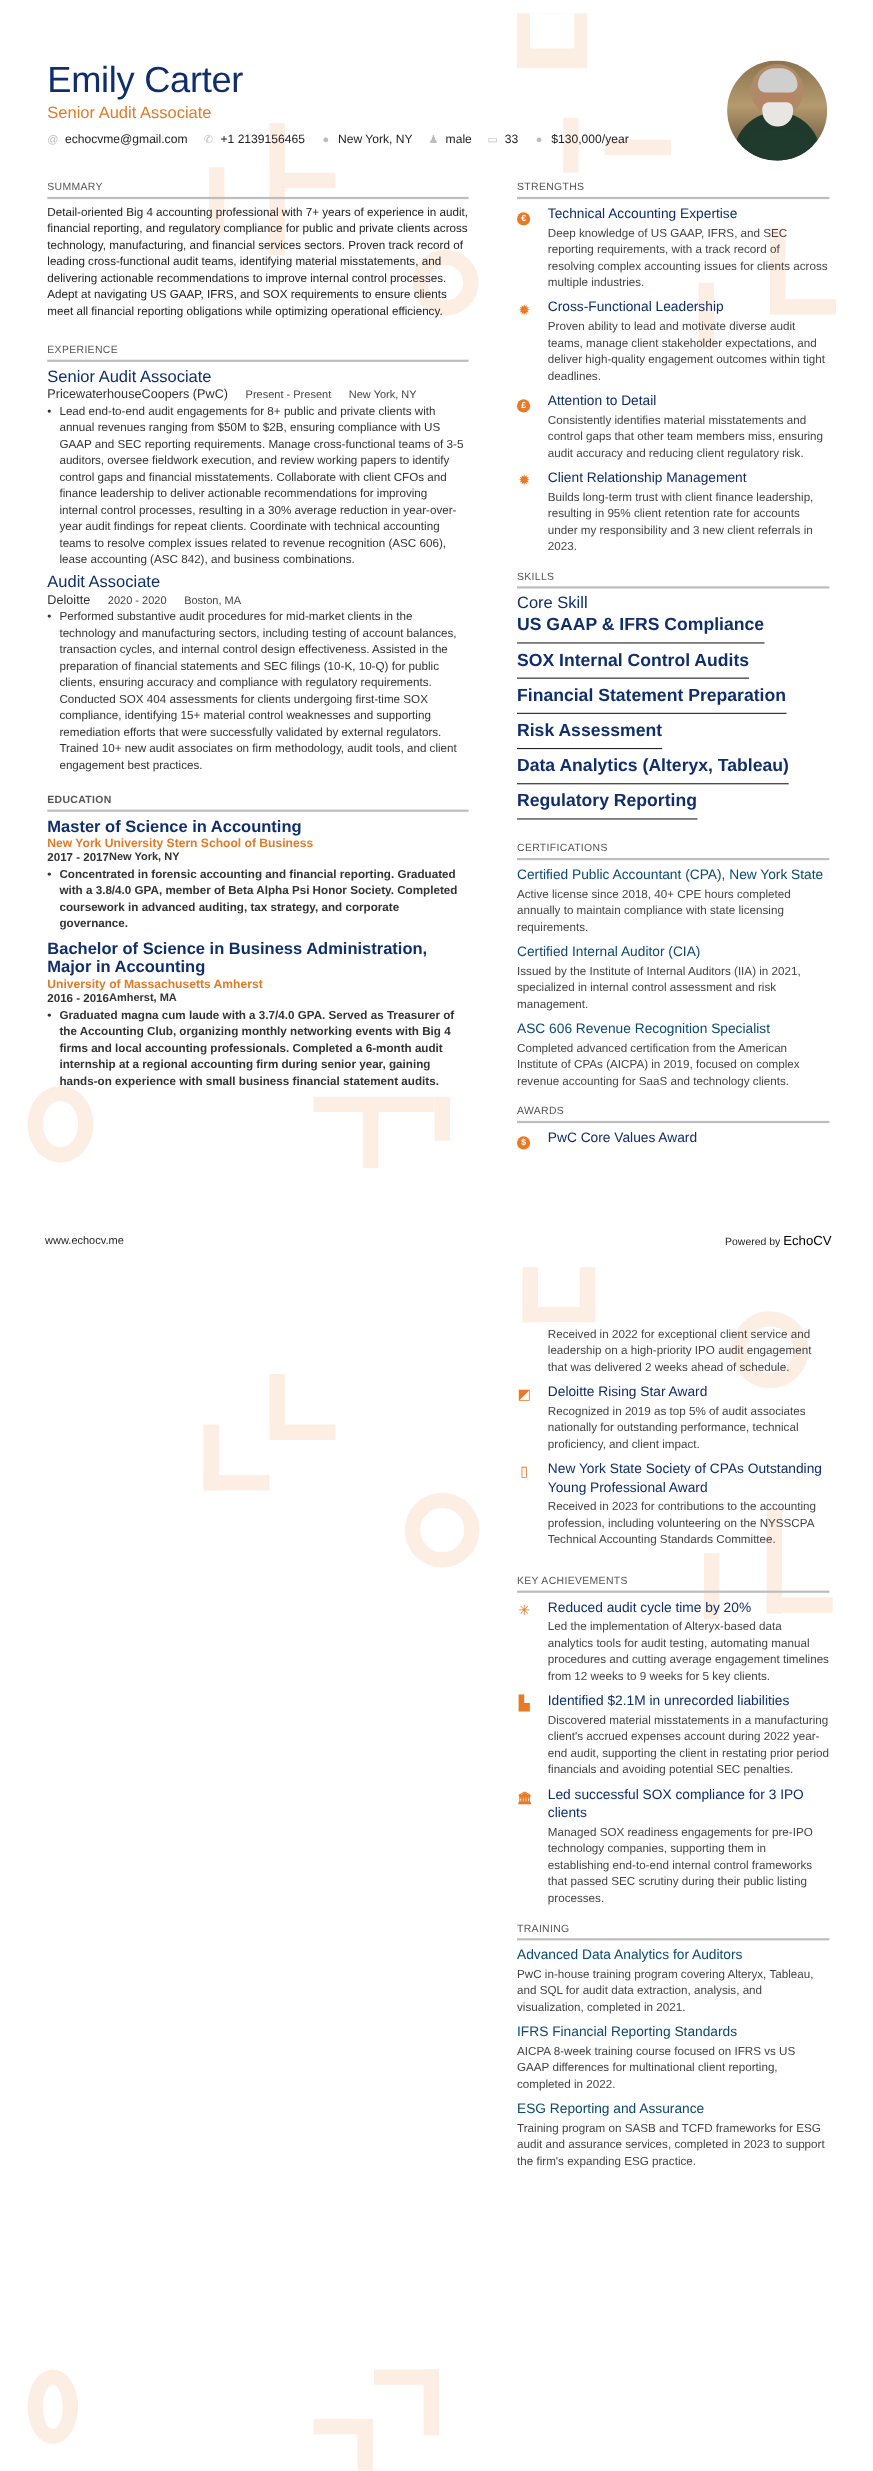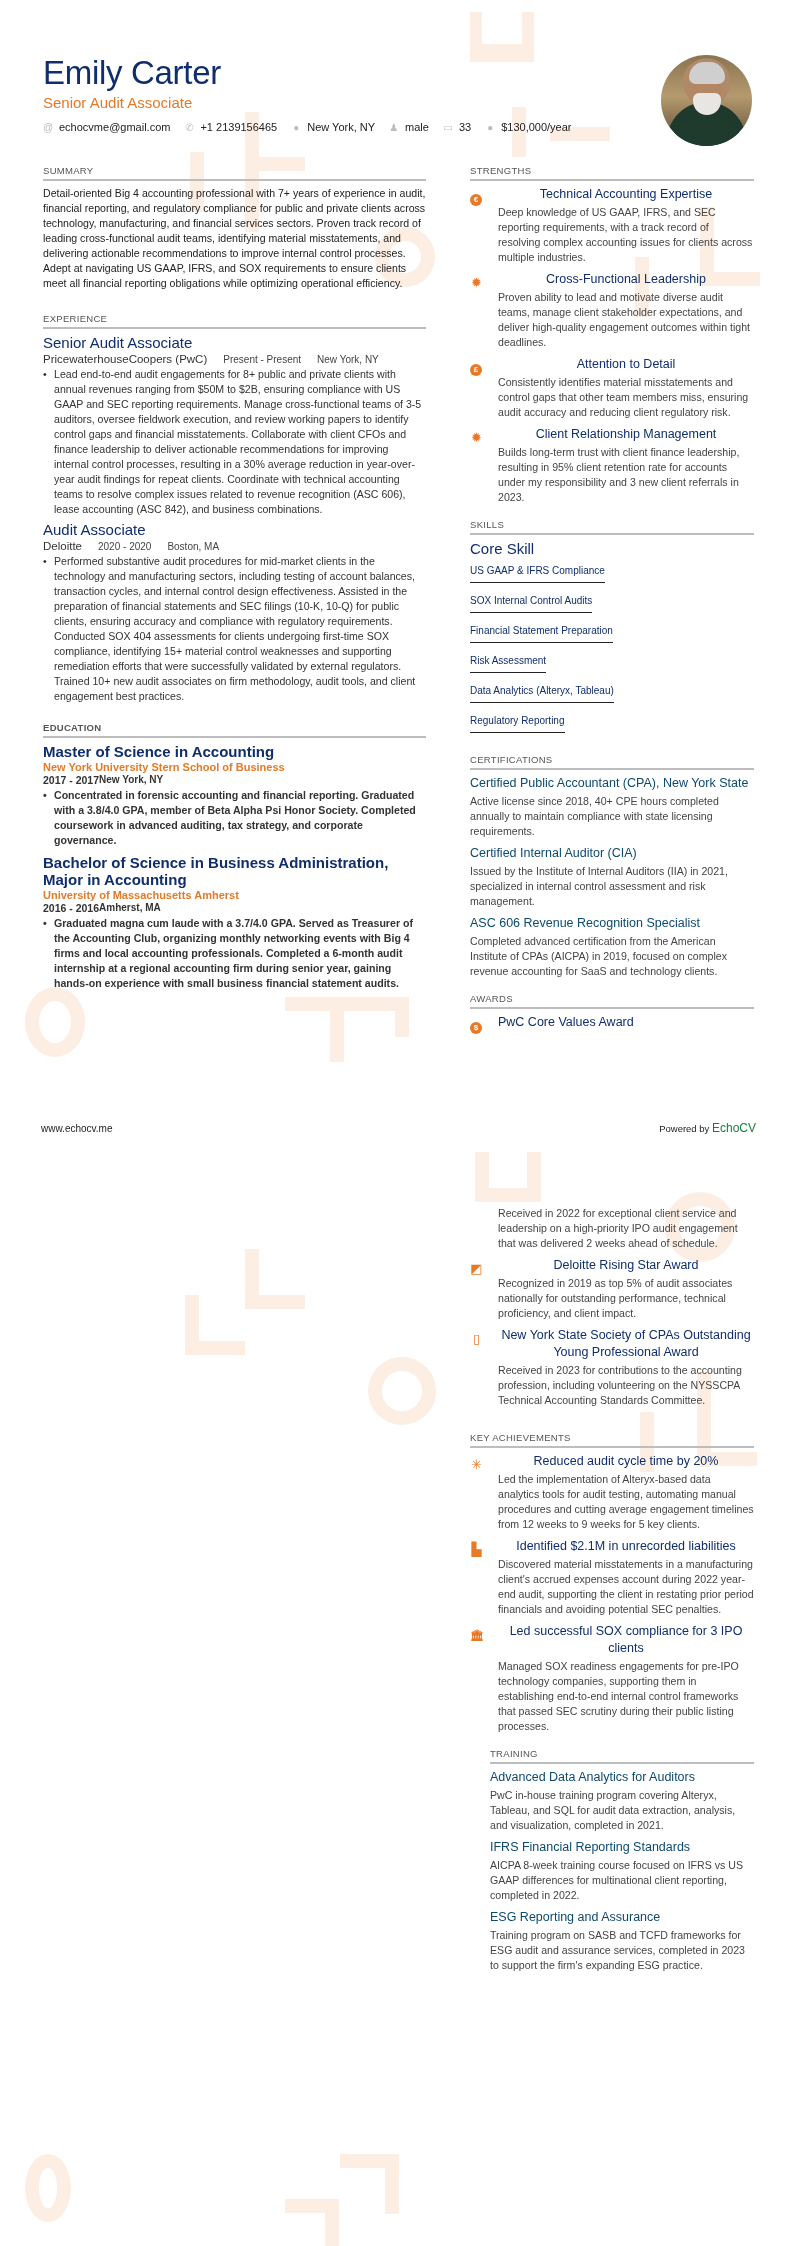--- a/index.html
+++ b/index.html
@@ -42,32 +42,32 @@
   .bullet { display: flex; font-size: 10.6px; line-height: 15px; color: #333; margin-top: 2px; }
   .bullet .dot { width: 11px; flex: none; }
   .school { font-size: 11px; color: #e07b28; margin-top: 1px; }
   .edu-meta { font-size: 10.5px; color: #333; display: flex; margin-top: 1px; }
   .edu-meta .loc { font-size: 10px; }
 
   .item { display: flex; margin-bottom: 6px; }
   .item .icon { width: 28px; flex: none; padding-top: 2px; }
   .item .icon span { display: inline-block; width: 12px; height: 12px; border-radius: 50%; background: #e87a27; color: #fff; font-size: 8px; line-height: 12px; text-align: center; font-weight: bold; }
   .item .icon .plain { background: none; color: #e87a27; font-size: 13px; width: 13px; height: 13px; line-height: 13px; border-radius: 0; }
-  .item-title { font-size: 12.5px; color: #0f2e6b; line-height: 17px; text-align: center; }
+  .item-title { font-size: 12.5px; color: #0f2e6b; line-height: 17px; }
   .item-desc { font-size: 10.6px; line-height: 15px; color: #444; margin-top: 2px; }
 
   .core-skill { font-size: 15px; color: #0f2e6b; margin-bottom: 3px; }
-  .skill { display: inline-block; font-size: 10px; font-weight: normal; color: #0f2e6b; padding-bottom: 6px; border-bottom: 1px solid #222; margin-bottom: 7px; }
+  .skill { display: inline-block; font-size: 16px; font-weight: bold; color: #0f2e6b; padding-bottom: 6px; border-bottom: 1px solid #222; margin-bottom: 7px; }
 
   .cert-title { font-size: 12.5px; color: #0c4a6e; line-height: 17px; margin-top: 2px; }
   .cert-desc { font-size: 10.6px; line-height: 15px; color: #444; margin-top: 2px; margin-bottom: 6px; }
 
   .footer-left { position: absolute; left: 41px; font-size: 10px; color: #222; }
   .footer-right { position: absolute; right: 38px; font-size: 9.5px; color: #222; }
-  .footer-right .brand { font-size: 12px; color: #15803d; }
+  .footer-right .brand { font-size: 12px; color: #000000; }
 </style>
 </head>
 <body>
 
 <div class="page page1">
 
   <div class="deco bar" style="left:470px;top:0;width:64px;height:50px;"></div>
   <div class="deco" style="left:482px;top:0;width:40px;height:32px;background:#fff;"></div>
   <div class="deco bar" style="left:245px;top:100px;width:14px;height:120px;"></div>
   <div class="deco bar" style="left:190px;top:140px;width:14px;height:60px;"></div>
@@ -317,21 +317,21 @@
         </div>
         <div class="item">
           <div class="icon"><span class="plain" style="font-size:11px;">🏛</span></div>
           <div>
               <div class="item-title">Led successful SOX compliance for 3 IPO clients</div>
               <div class="item-desc">Managed SOX readiness engagements for pre-IPO technology companies, supporting them in establishing end-to-end internal control frameworks that passed SEC scrutiny during their public listing processes.</div>
             </div>
         </div>
       </section>
 
-      <section style="margin-top:14px;margin-left:20px;">
+      <section style="margin-top:14px;">
         <div class="sec-title">TRAINING</div>
         <div class="cert-title">Advanced Data Analytics for Auditors</div>
         <div class="cert-desc">PwC in-house training program covering Alteryx, Tableau, and SQL for audit data extraction, analysis, and visualization, completed in 2021.</div>
         <div class="cert-title">IFRS Financial Reporting Standards</div>
         <div class="cert-desc">AICPA 8-week training course focused on IFRS vs US GAAP differences for multinational client reporting, completed in 2022.</div>
         <div class="cert-title">ESG Reporting and Assurance</div>
         <div class="cert-desc">Training program on SASB and TCFD frameworks for ESG audit and assurance services, completed in 2023 to support the firm's expanding ESG practice.</div>
       </section>
     </div>
 

